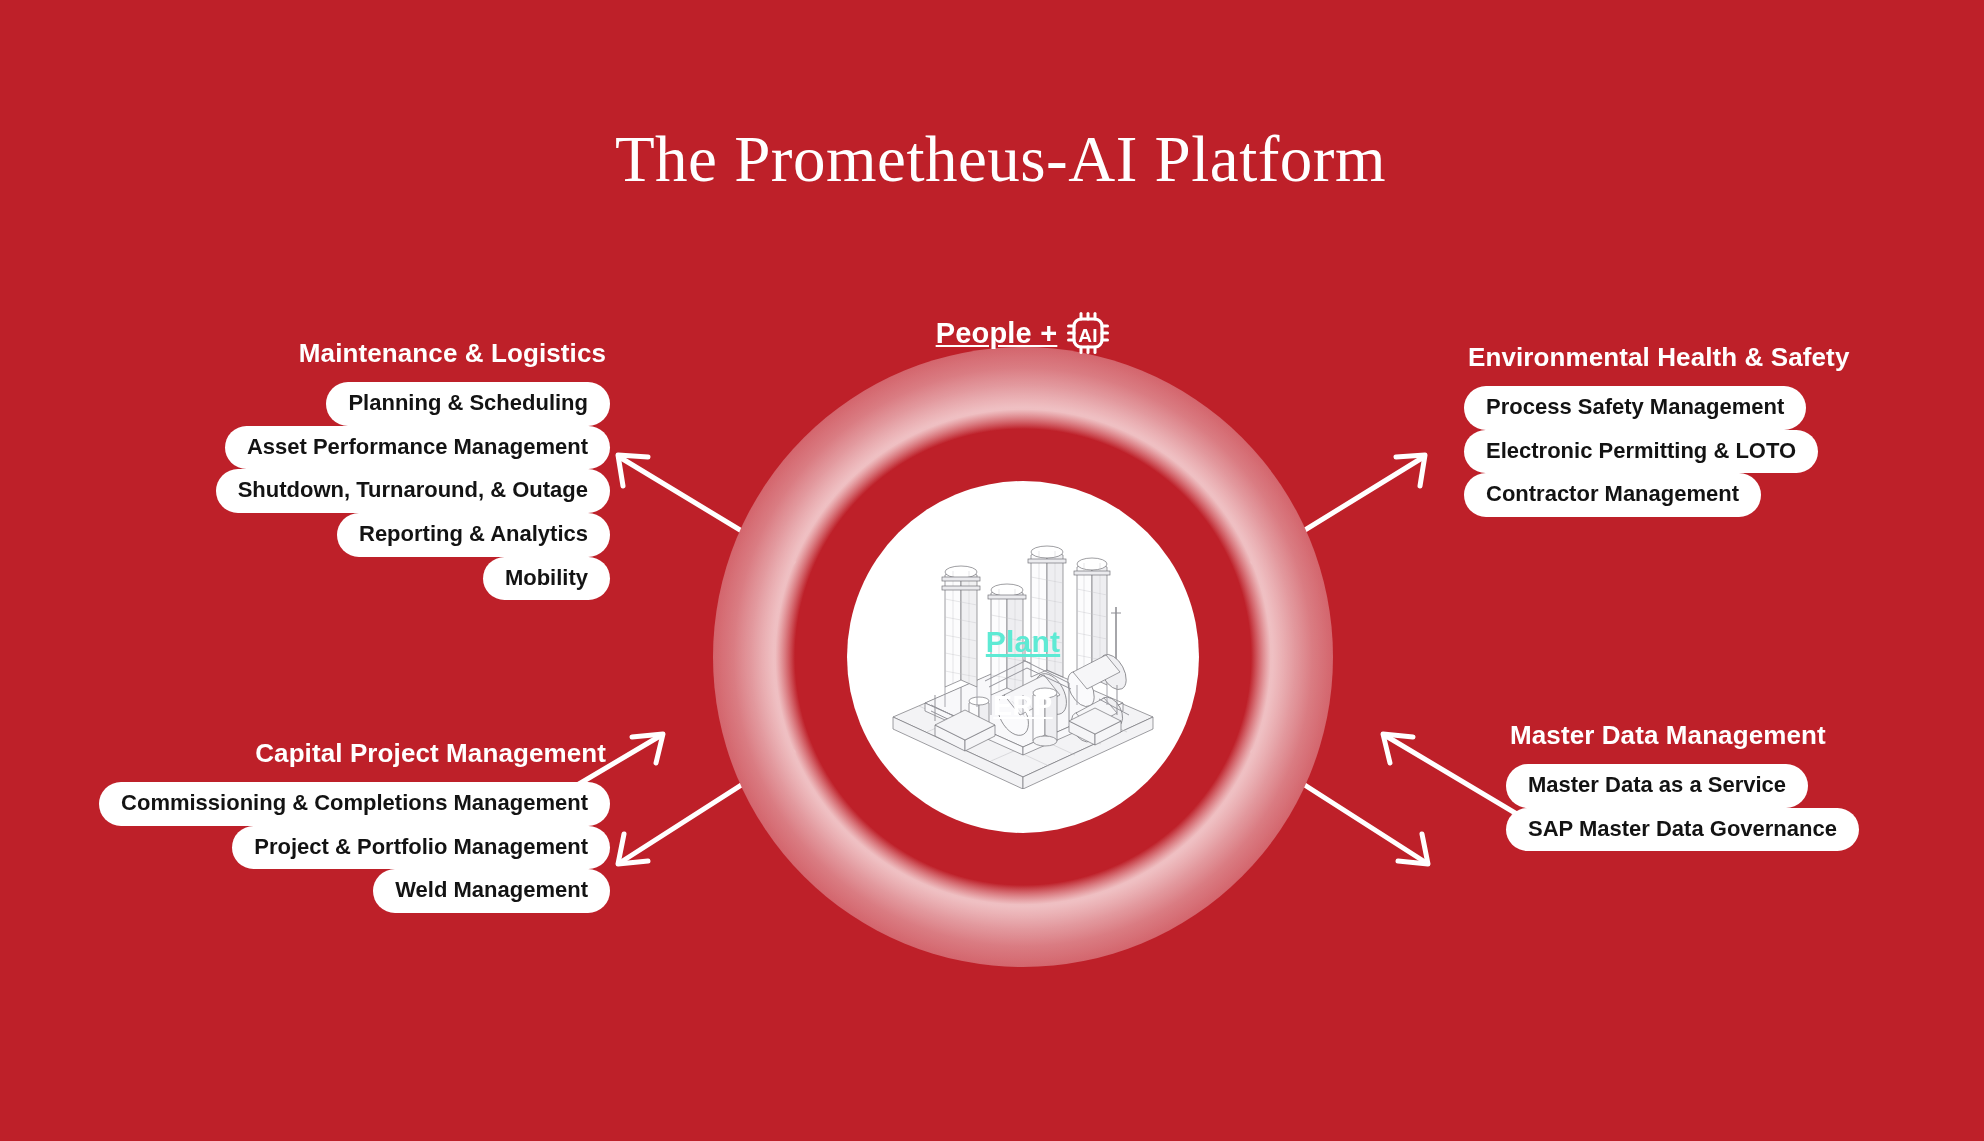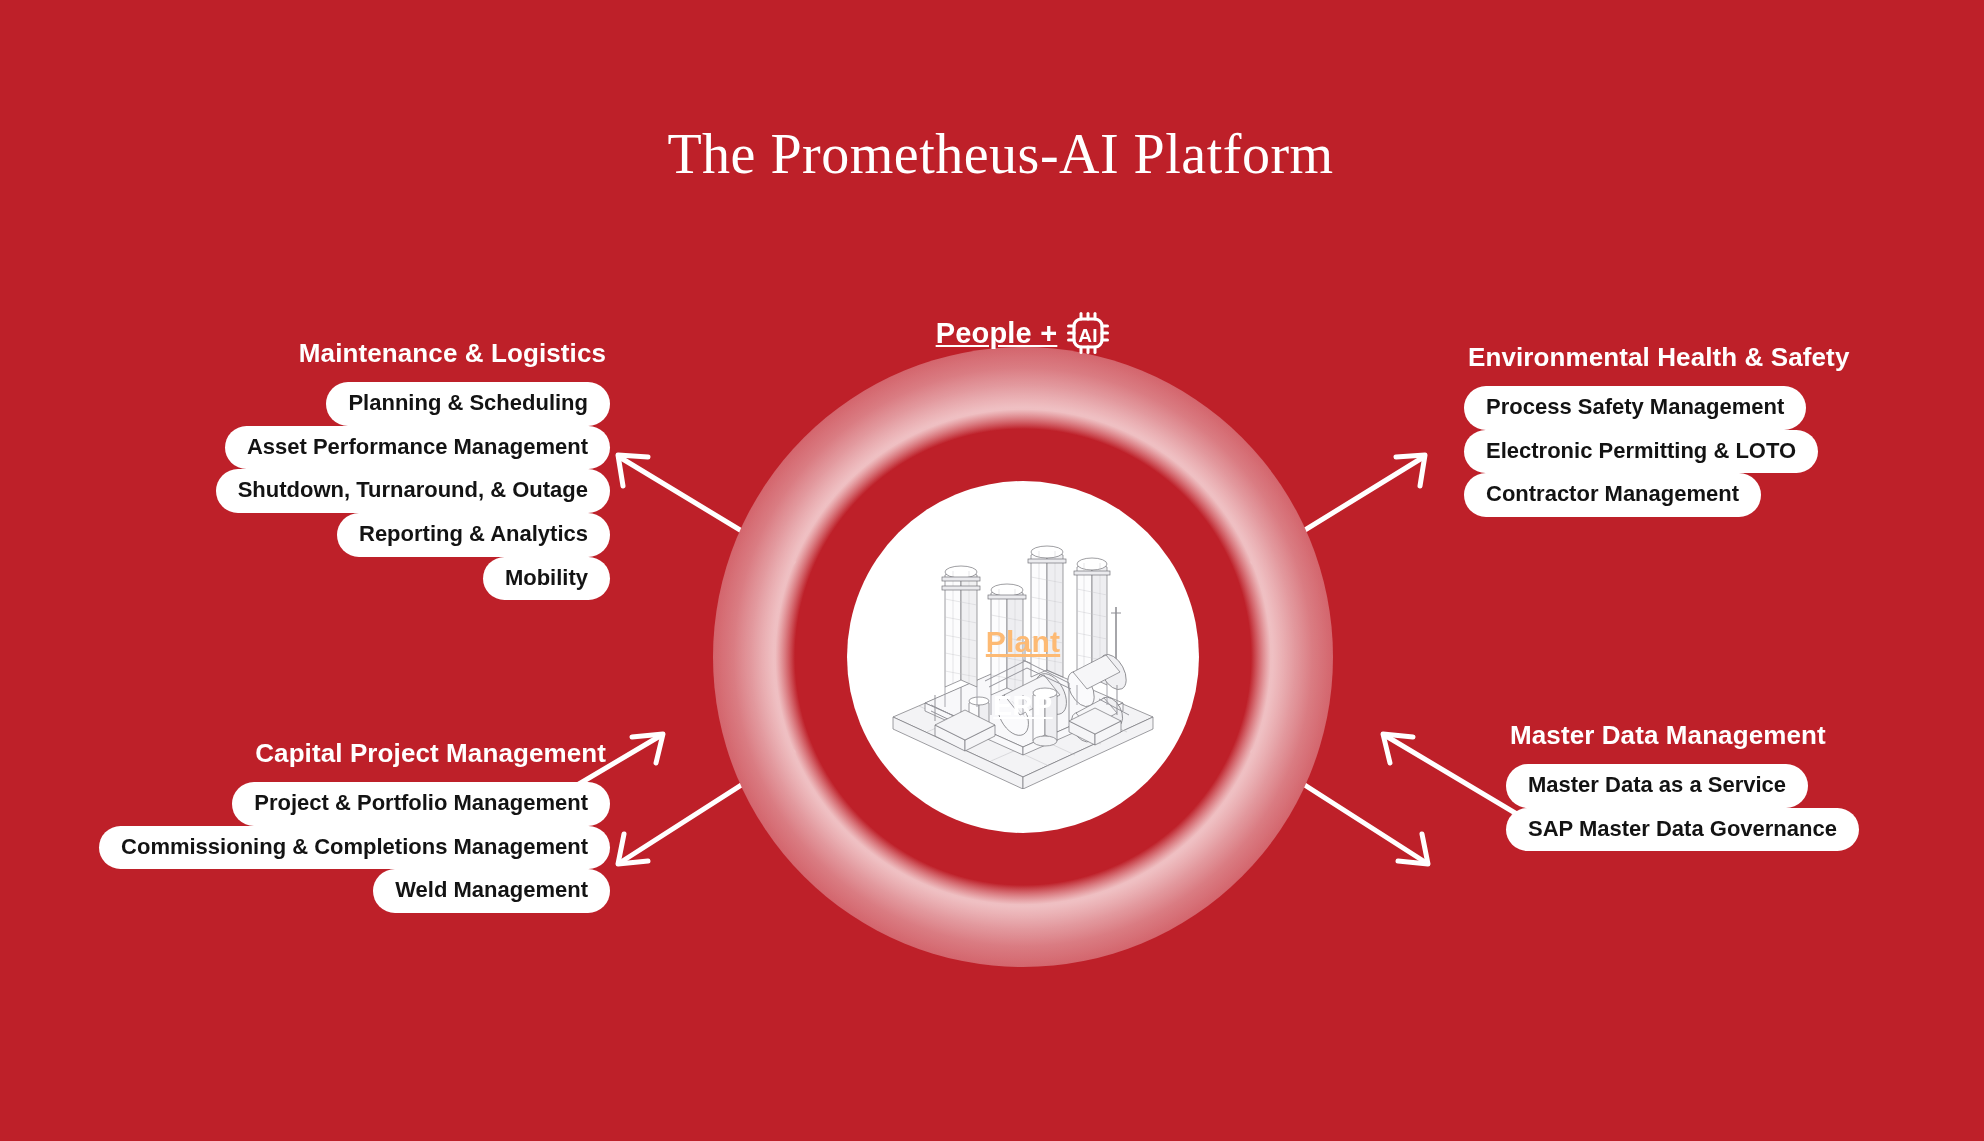--- a/index.html
+++ b/index.html
@@ -11,21 +11,21 @@
     position:relative;
   }
   #stage{position:absolute;inset:0;}
 
   
   .title{
     position:absolute;left:0;right:0;top:124px;
     text-align:center;
     font-family:"Liberation Serif", serif;
     font-weight:400;
-    font-size:56px;
+    font-size:65px;
     letter-spacing:0.5px;
     color:#ffffff;
     line-height:1.1;
     margin-left:17px;
   }
 
   
   .hub{
     position:absolute;
     left:713px; top:347px;
@@ -82,21 +82,21 @@
   }
   .lbl-people{
     top:-36px;
     font-size:29px;
     color:#ffffff;
     letter-spacing:.2px;
     display:flex;align-items:center;justify-content:center;gap:9px;
   }
   .lbl-plant{
     top:278px;
-    font-size:30px;color:#fdba74;letter-spacing:.2px;
+    font-size:30px;color:#5eead4;letter-spacing:.2px;
   }
   .lbl-erp{
     top:343px;
     font-size:28px;color:#ffffff;letter-spacing:.6px;
   }
   .chip-icon{display:inline-block;width:44px;height:44px;vertical-align:middle;}
   .chip-icon svg{display:block;width:44px;height:44px;}
 
   
   .block{position:absolute;}
@@ -375,22 +375,22 @@
       <div class="pill">Asset Performance Management</div>
       <div class="pill">Shutdown, Turnaround, &amp; Outage</div>
       <div class="pill">Reporting &amp; Analytics</div>
       <div class="pill">Mobility</div>
     </div>
   </div>
 
   <div class="block left" id="block-capital">
     <div class="block-title">Capital Project Management</div>
     <div class="pills">
+      <div class="pill">Commissioning &amp; Completions Management</div>
       <div class="pill">Project &amp; Portfolio Management</div>
-      <div class="pill">Commissioning &amp; Completions Management</div>
       <div class="pill">Weld Management</div>
     </div>
   </div>
 
   <div class="block right" id="block-ehs">
     <div class="block-title">Environmental Health &amp; Safety</div>
     <div class="pills">
       <div class="pill">Process Safety Management</div>
       <div class="pill">Electronic Permitting &amp; LOTO</div>
       <div class="pill">Contractor Management</div>

